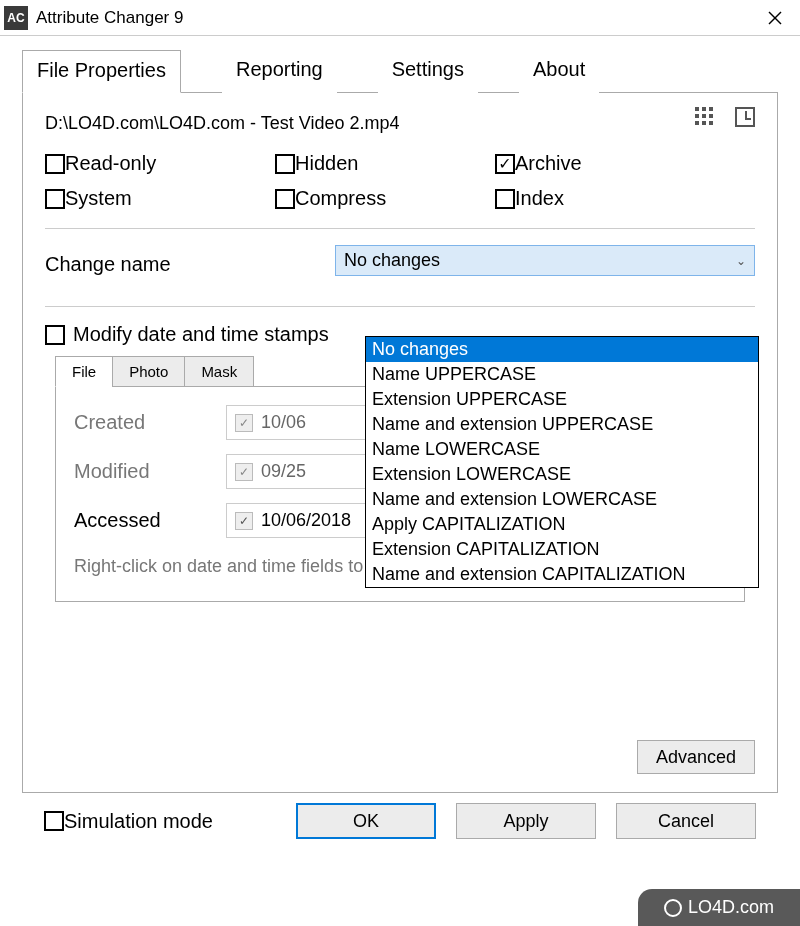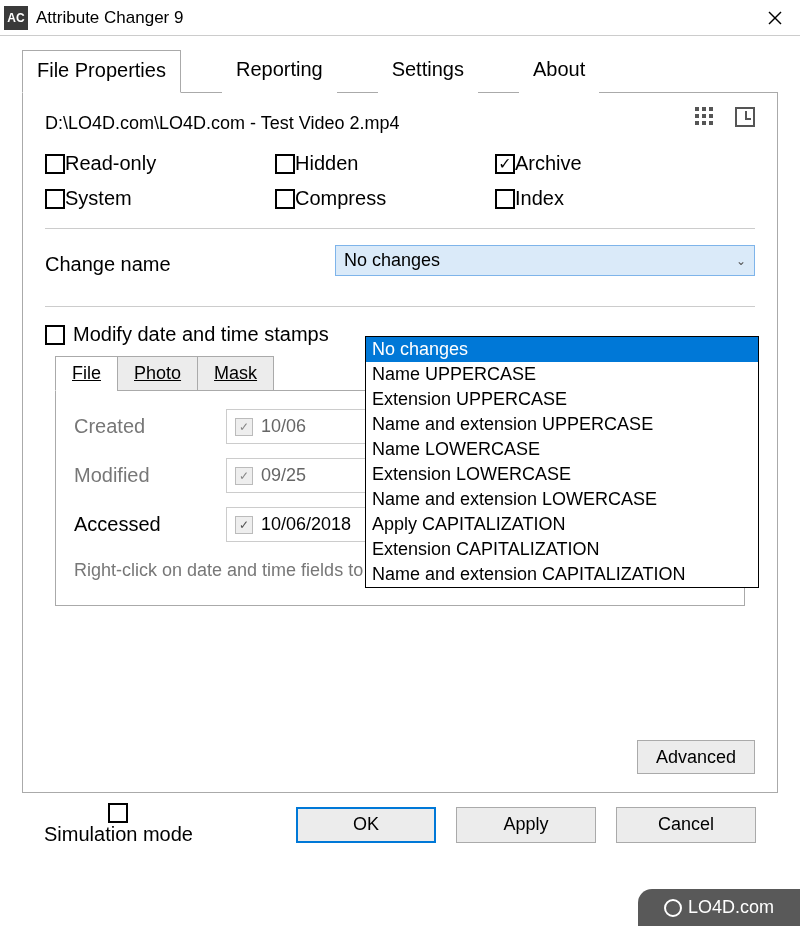--- a/index.html
+++ b/index.html
@@ -93,22 +93,22 @@
 
   .modify-row { display:flex; align-items:center; gap:8px; font-size:20px; margin-bottom:10px; }
 
   
   .subtabs-wrap { padding: 0 10px; }
   .subtabs { display:flex; position:relative; }
   .subtabs::after {
     content:""; position:absolute; left:0; right:0; bottom:0; height:1px; background:#aaa;
   }
   .subtab {
-    padding:6px 16px; font-size:18px;
-    border:1px solid #aaa; position:relative; z-index:1; background:#ececec;text-decoration:underline;
+    padding:6px 16px; font-size:15px;
+    border:1px solid #aaa; position:relative; z-index:1; background:#ececec;
   }
   .subtab.active { background:#fff; border-bottom:1px solid #fff; }
   .subtab + .subtab { margin-left:-1px; }
   .subpanel { border:1px solid #aaa; border-top:none; padding:18px 18px 22px 18px; }
 
   .dt-grid {
     display:grid;
     grid-template-columns: 140px 220px 220px 24px;
     gap:14px 12px; align-items:center; font-size:20px;
   }
@@ -135,21 +135,21 @@
   .advanced-btn {
     position:absolute; right:22px; bottom:18px;
     width:118px; height:34px; border:1px solid #aaa; background:#ececec;
     font-size:18px; display:flex; align-items:center; justify-content:center;
   }
 
   .footer {
     display:flex; align-items:center; gap:12px;
     padding: 10px 22px 0 22px;
   }
-  .footer .chk { font-size:20px;flex-direction:column; }
+  .footer .chk { font-size:20px; }
   .footer .btns { margin-left:auto; display:flex; gap:20px; }
   .btn {
     width:140px; height:36px; border:1px solid #aaa; background:#ececec;
     font-size:18px; display:flex; align-items:center; justify-content:center;
   }
   .btn.primary { border:2px solid #0078d7; }
 
   
   .dropdown {
     position:absolute; border:1px solid #000; background:#fff; z-index:50;

